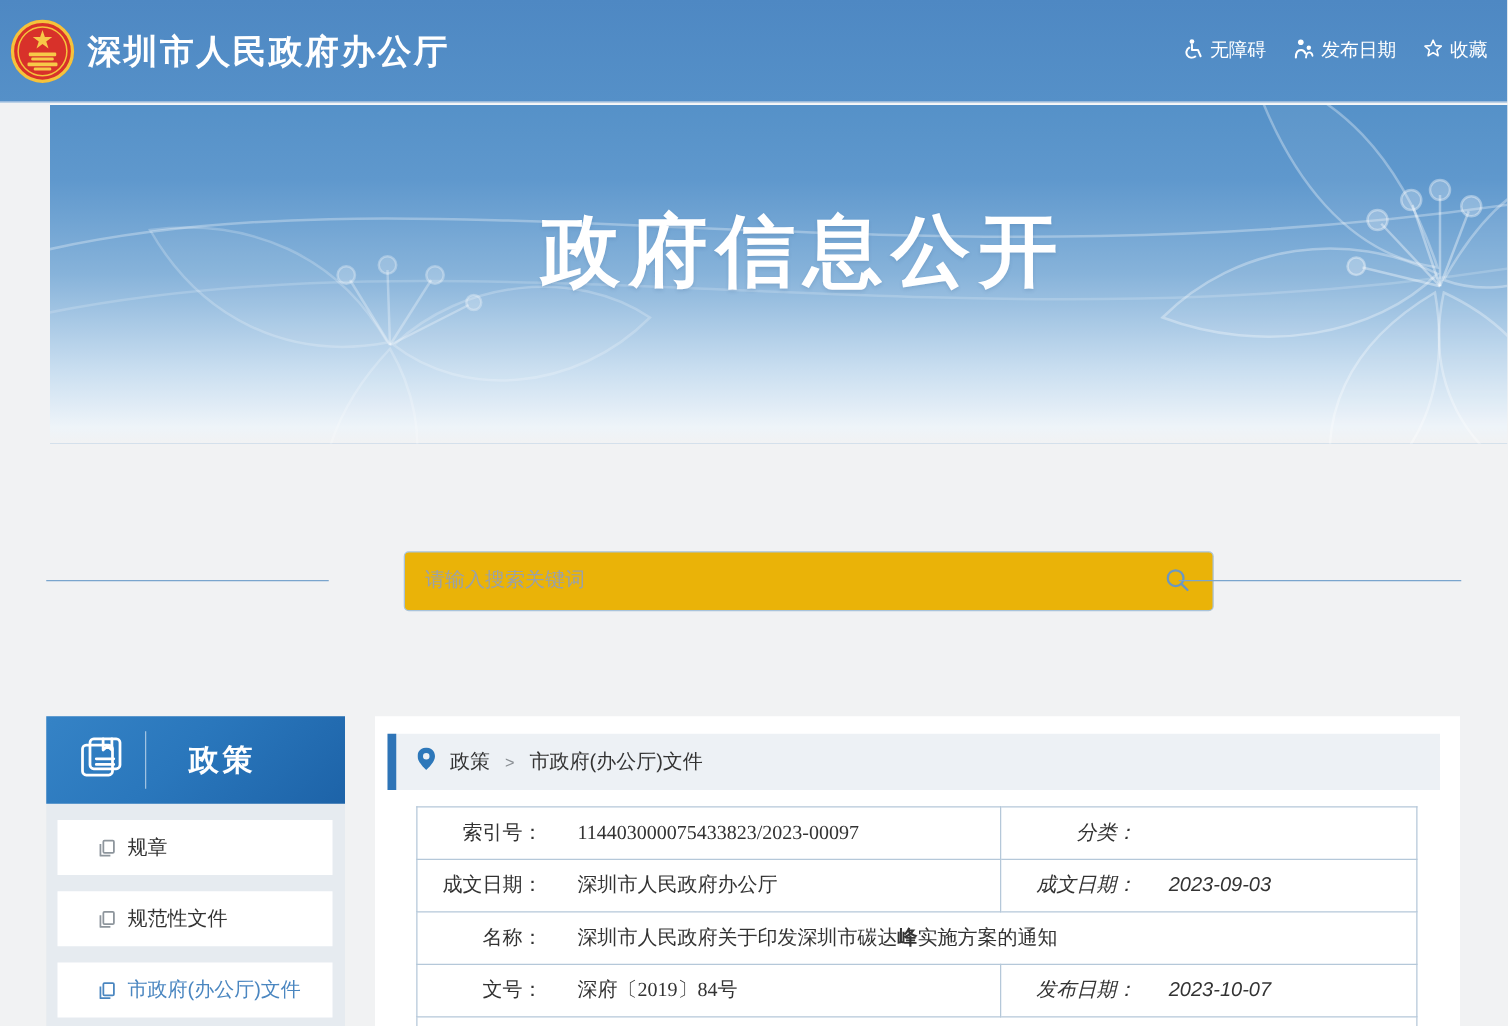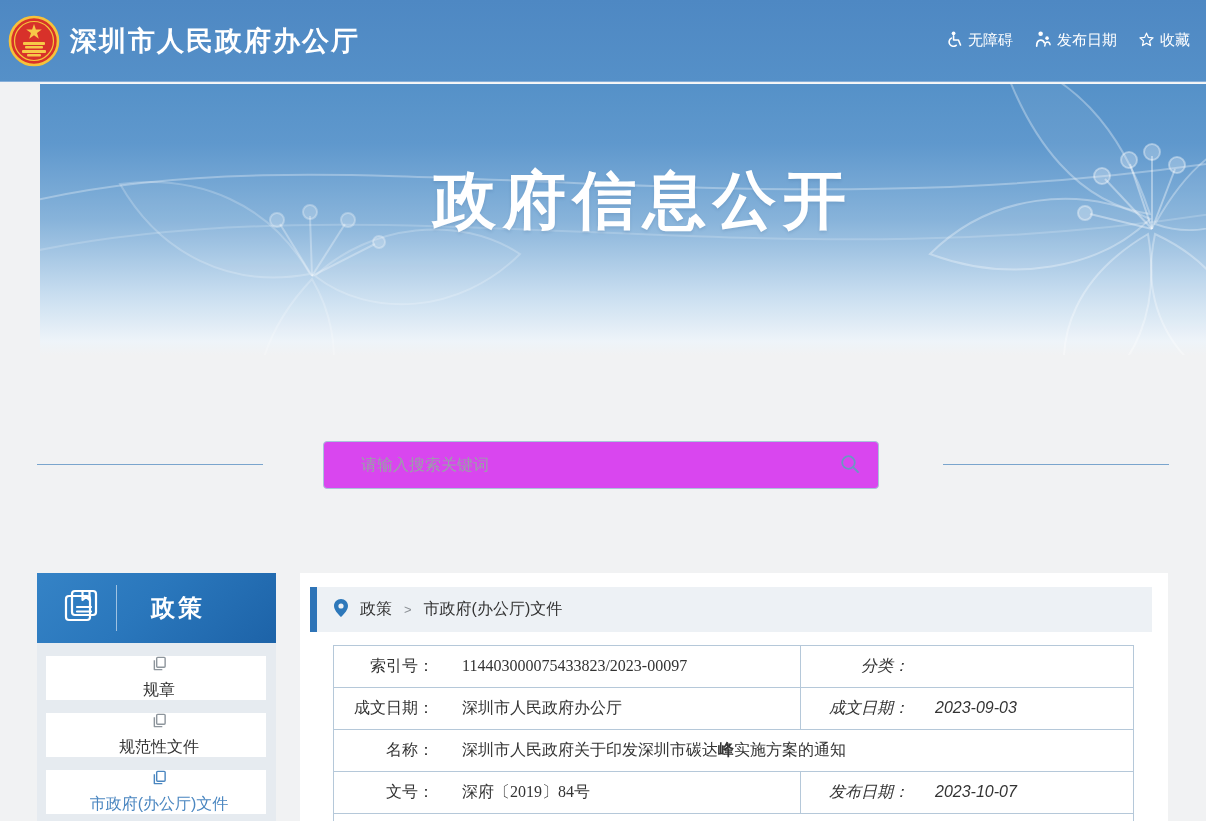--- a/index.html
+++ b/index.html
@@ -24,37 +24,37 @@
     background:linear-gradient(180deg,#5591c8 0%,#5f98cd 22%,#87b3da 50%,#c9def0 78%,#eef4f9 95%,#f1f2f3 100%);
     border-top:1px solid rgba(255,255,255,.45); overflow:hidden;margin-left:40px; }
   .banner-deco { position:absolute; left:0; top:0; }
   .banner-title { position:relative; margin-top:74px; text-align:center; color:#fff;
     font-size:63px; font-weight:bold; letter-spacing:7px; text-shadow:0 2px 3px rgba(40,80,130,.15); }
 
   
   .deco-line { position:absolute; top:464px; height:1px; background:#7aa5cd; }
   .deco-line.left { left:37px; width:226px; }
   .deco-line.right { left:943px; width:226px; }
-  .search-box { position:absolute; left:323px; top:441px; width:556px; height:48px;
-    background:#d946ef; border:1px solid #a9c3da; border-radius:4px;
-    display:flex; align-items:center; padding:0 14px 0 37px; }
+  .search-box { position:absolute; left:323px; top:441px; width:648px; height:48px;
+    background:#eab308; border:1px solid #a9c3da; border-radius:4px;
+    display:flex; align-items:center; padding:0 14px 0 16px; }
   .search-box input { flex:1; border:none; outline:none; font-size:16px; color:#333;
     font-family:inherit; background:transparent; }
   .search-box input::placeholder { color:#9aa1a8; }
   .search-btn { background:none; border:none; cursor:pointer; display:flex; align-items:center; padding:4px; }
 
   
   .sidebar { position:absolute; left:37px; top:573px; width:239px; height:248px; background:#e6ebf0; }
   .side-header { height:70px; background:linear-gradient(135deg,#3583c6 0%,#2a77bc 45%,#1d63a8 100%);
     display:flex; align-items:center; padding-left:24px; }
   .side-header .vline { width:1px; height:46px; background:rgba(255,255,255,.55); margin:0 34px 0 15px; }
   .side-header .side-title { color:#fff; font-size:24px; font-weight:bold; letter-spacing:3px; }
   .side-item { margin:13px 10px 0 9px; height:44px; background:#fff;
-    display:flex; align-items:center; padding-left:6px; gap:9px;
-    font-size:16px; color:#333; cursor:pointer;flex-direction:column; }
+    display:flex; align-items:center; padding-left:32px; gap:9px;
+    font-size:16px; color:#333; cursor:pointer; }
   .side-item .doc-ic { color:#8d959c; display:inline-flex; }
   .side-item.active { color:#4a86c0; }
   .side-item.active .doc-ic { color:#4a86c0; }
 
   
   .panel { position:absolute; left:300px; top:573px; width:868px; height:248px; background:#fff; }
   .breadcrumb { margin:14px 16px 0 10px; height:45px; background:#edf1f5;
     border-left:7px solid #2e74b7; display:flex; align-items:center; padding-left:17px;
     font-size:16px; color:#333; gap:12px; }
   .breadcrumb a { color:#333; text-decoration:none; cursor:pointer; }

